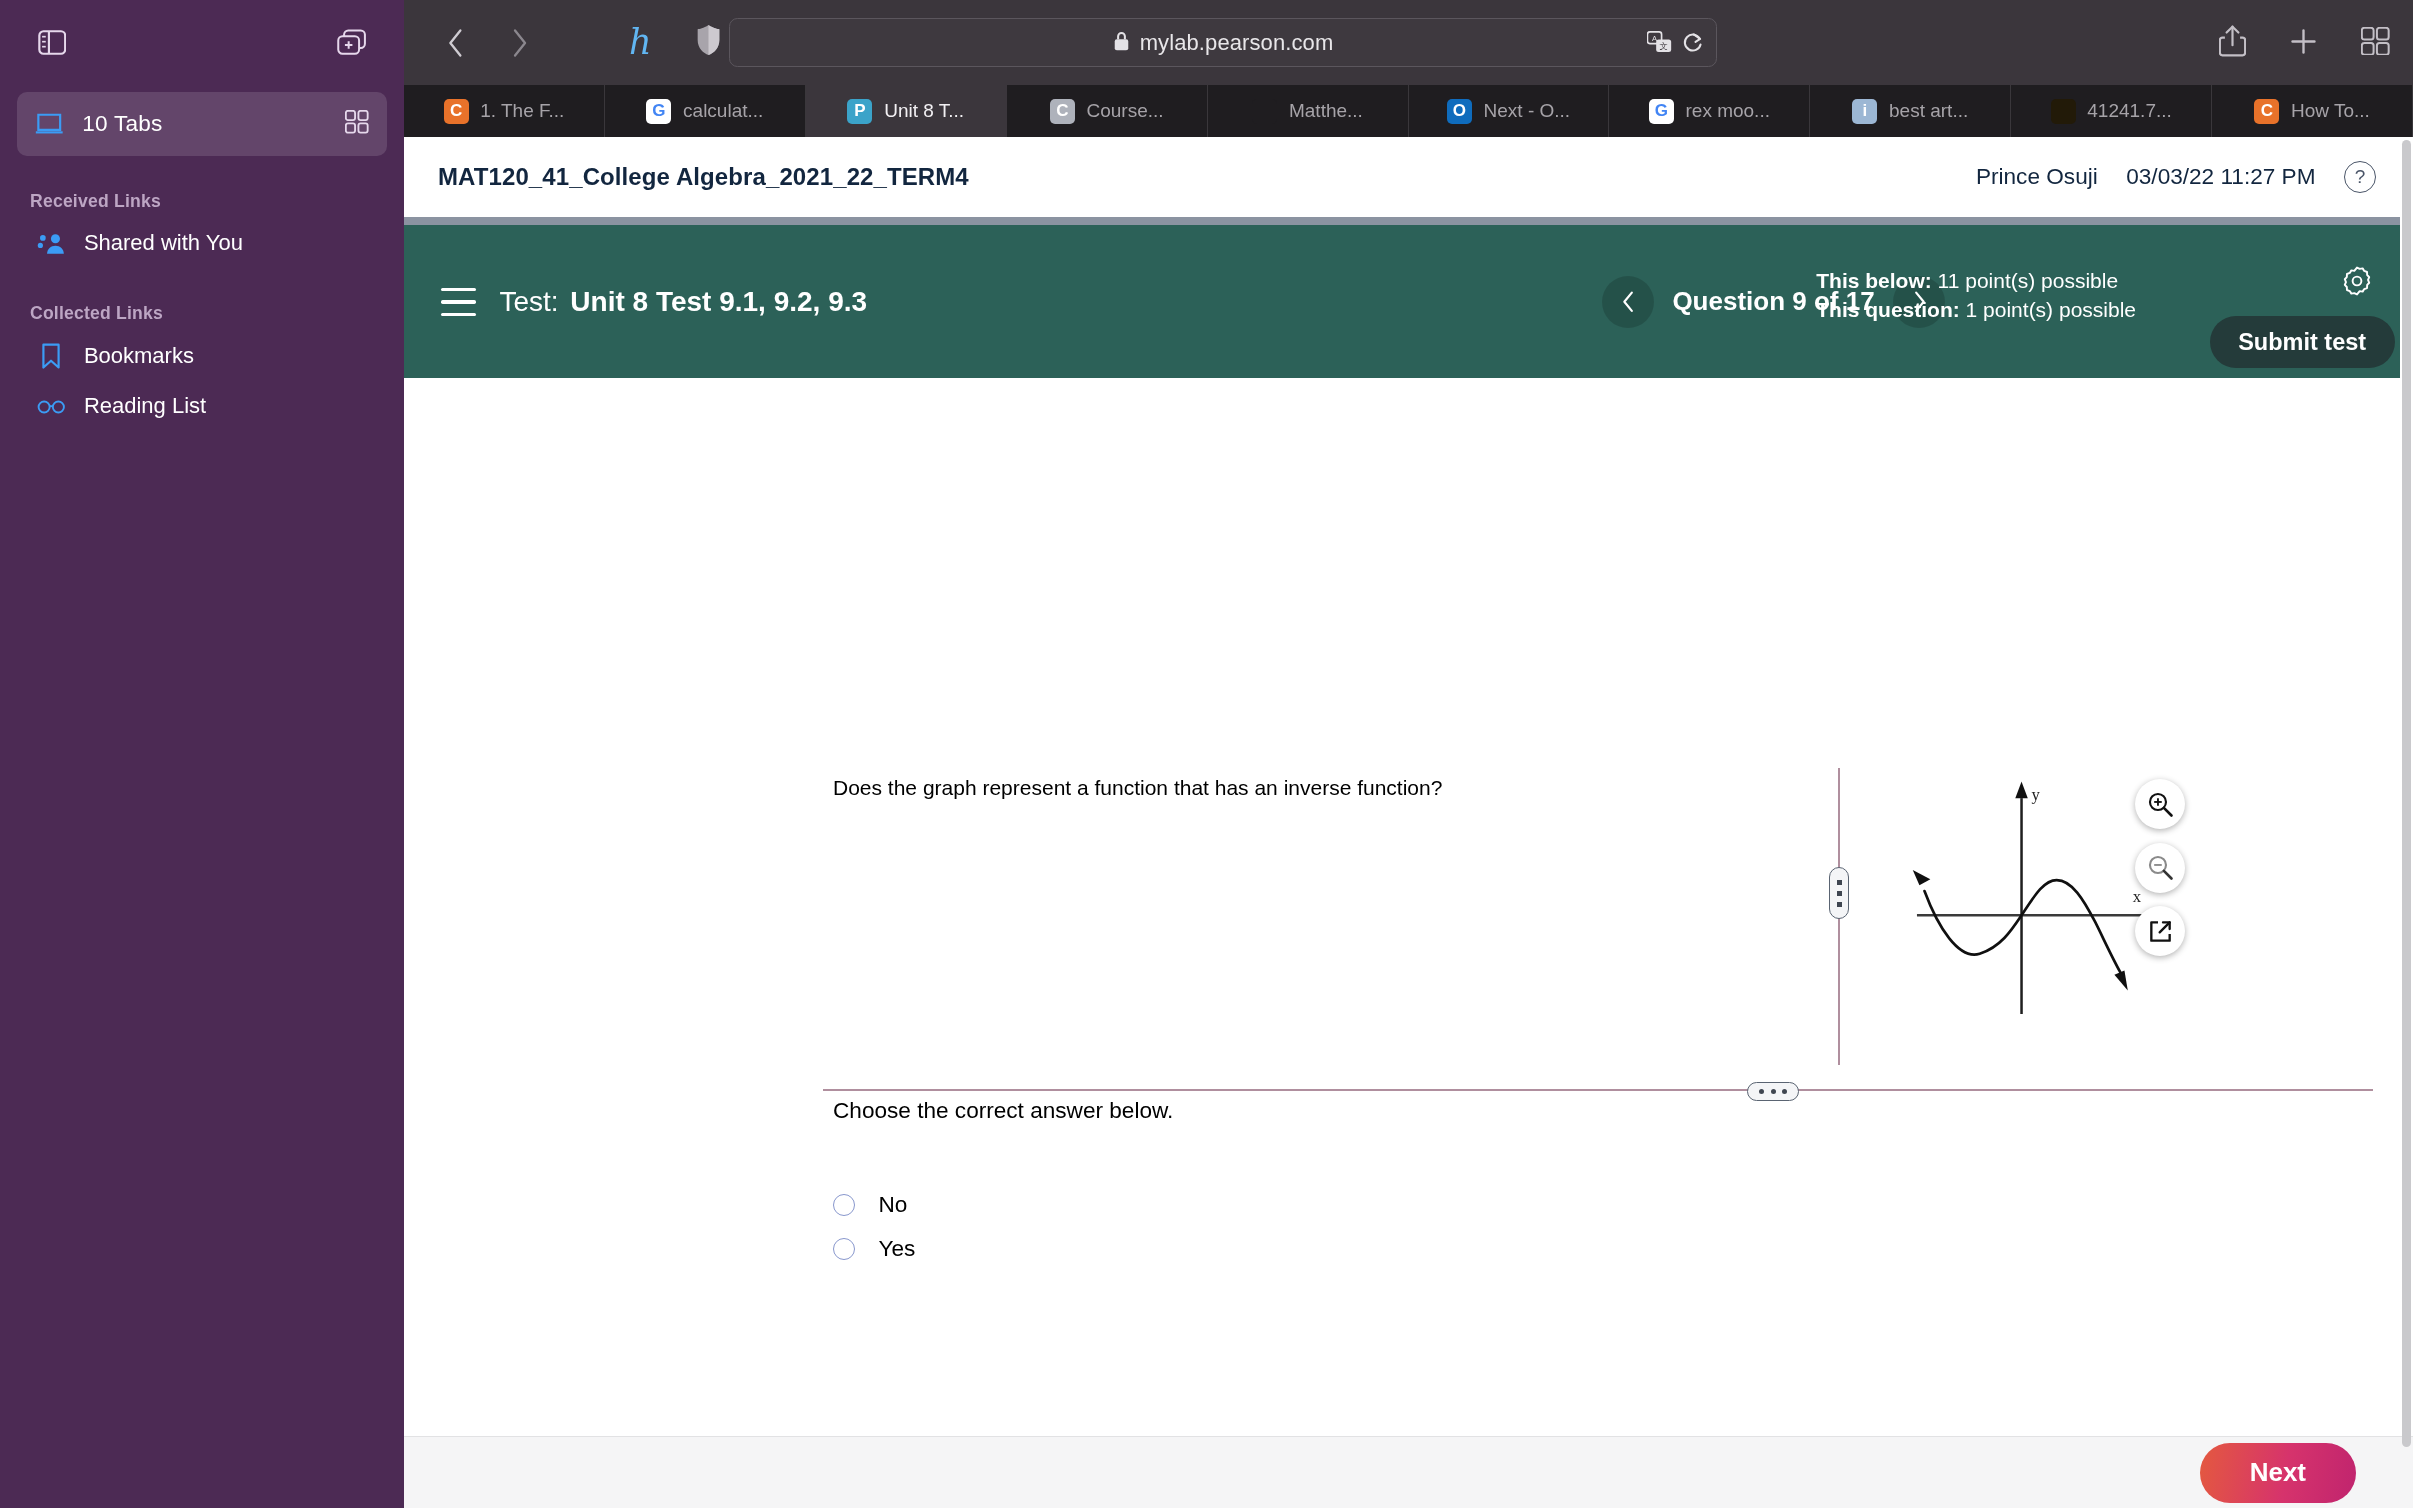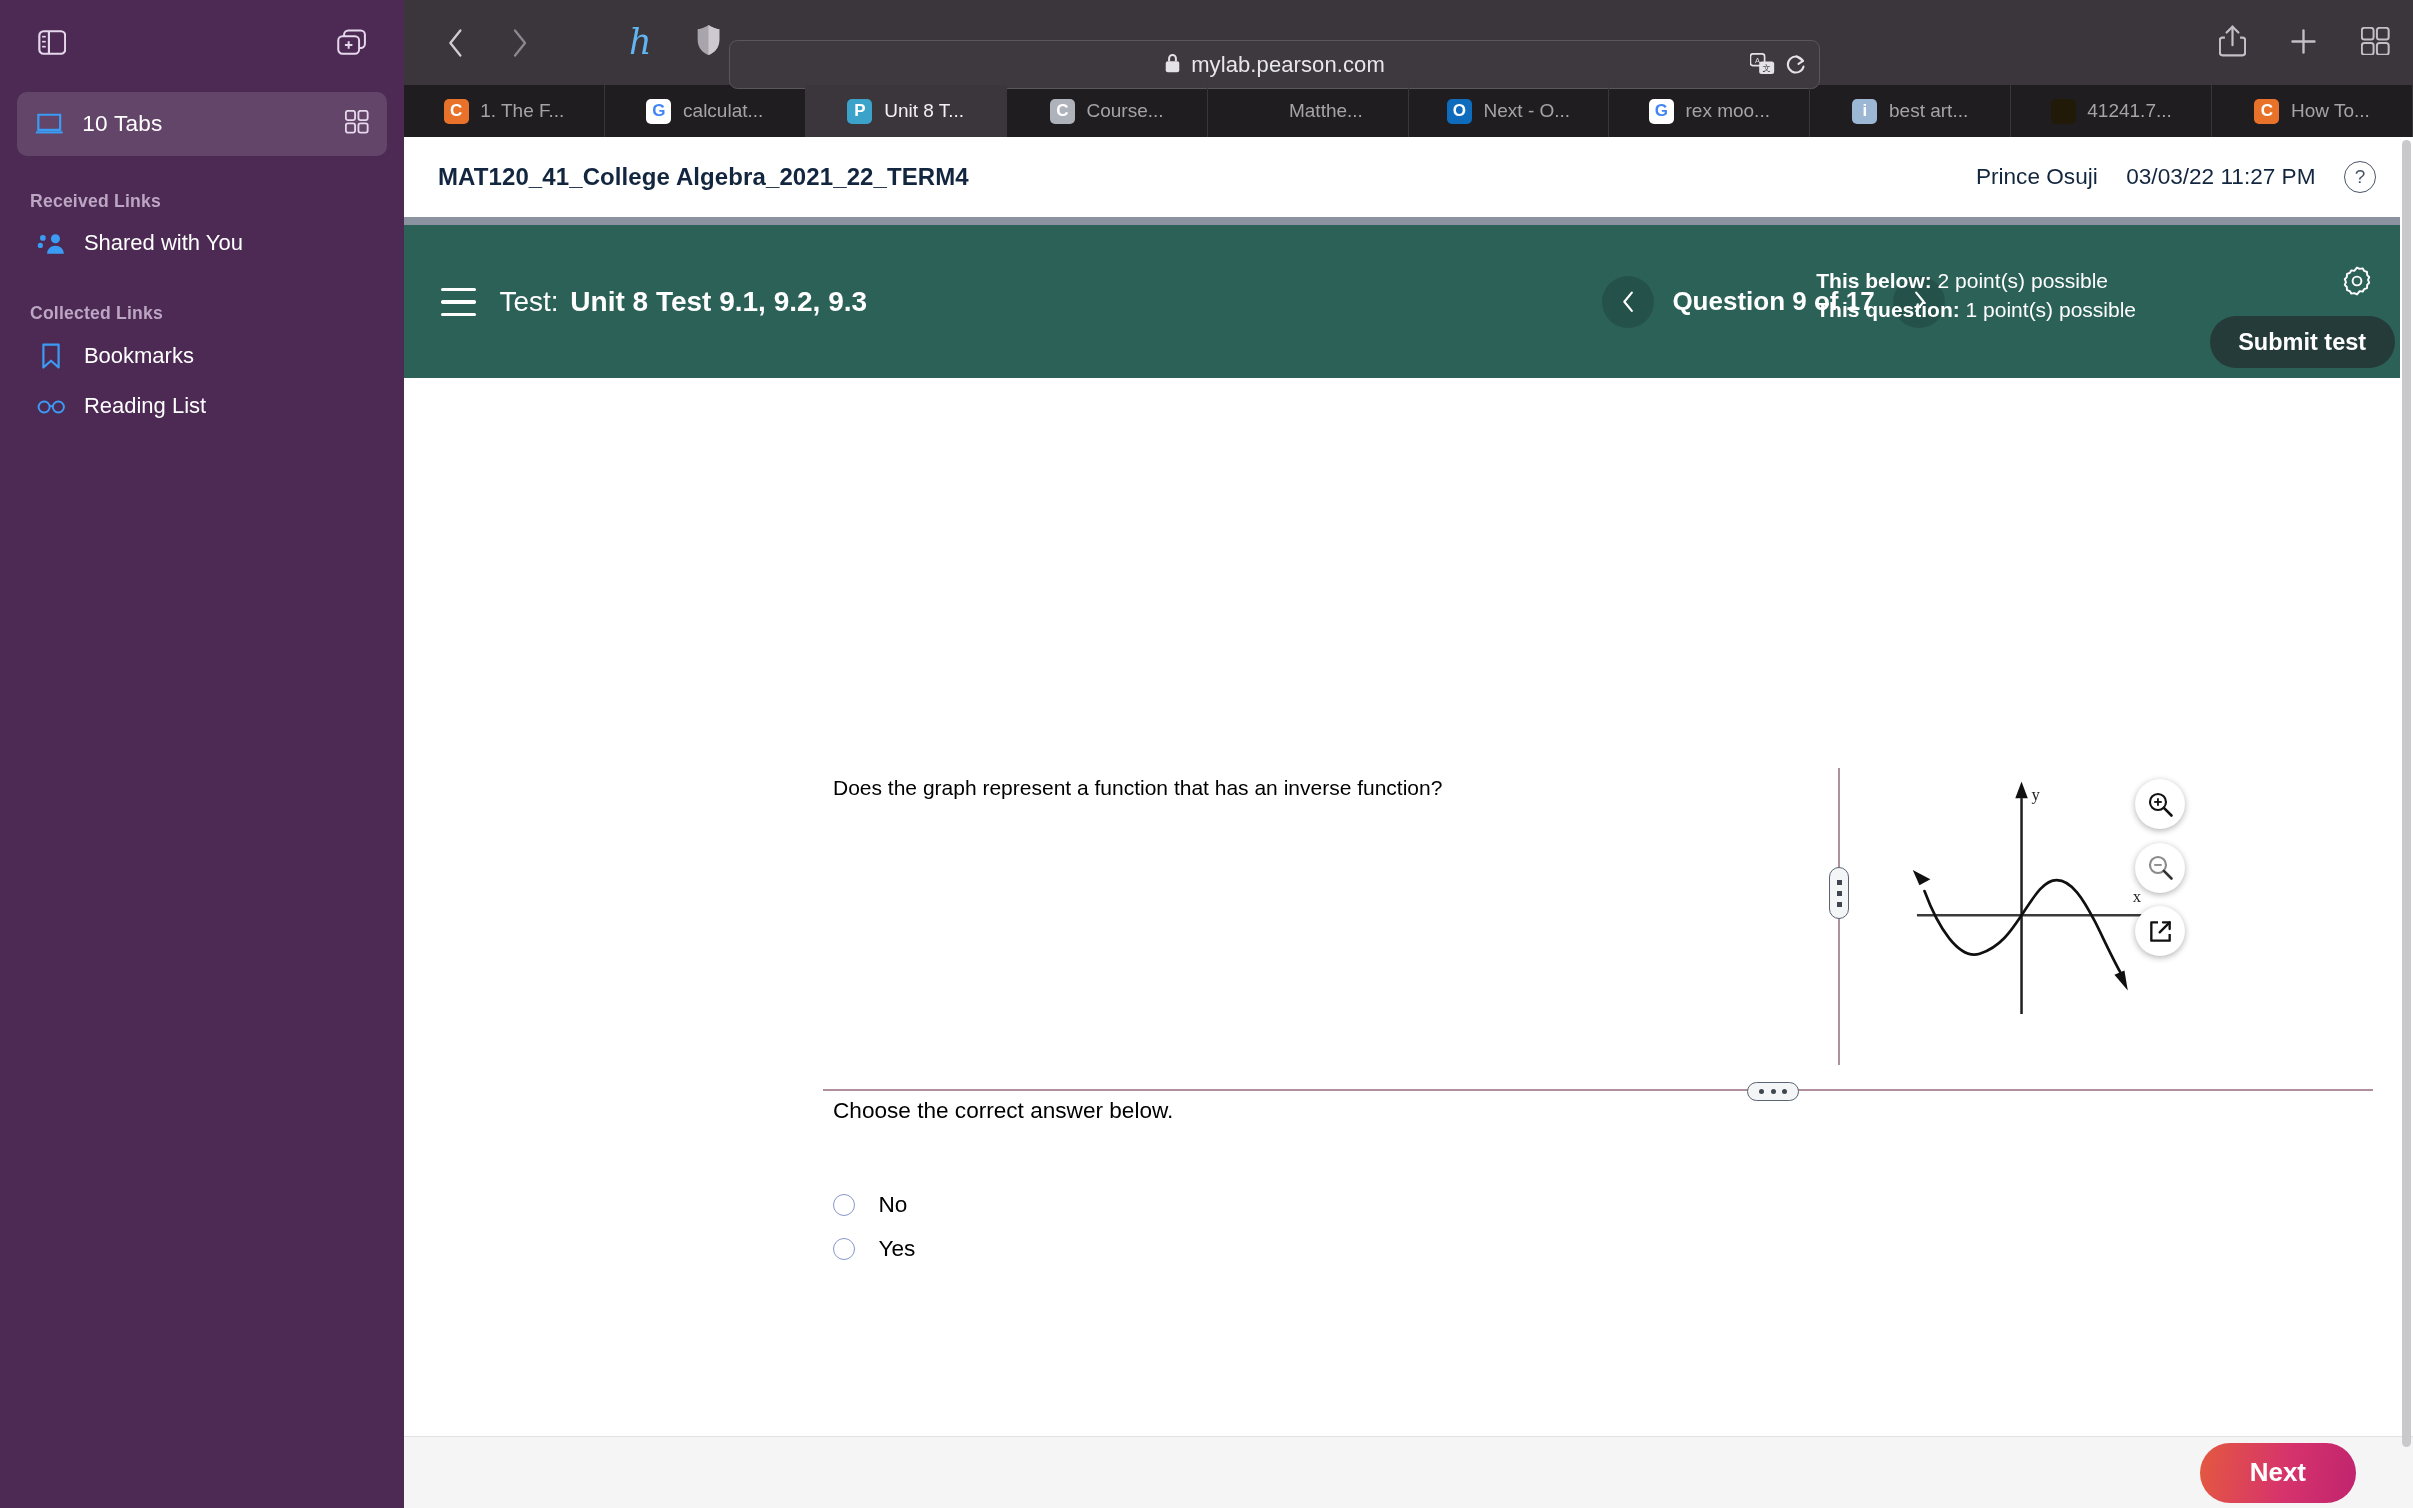--- a/index.html
+++ b/index.html
@@ -53,25 +53,24 @@
     display: flex; align-items: center; position: relative;
     padding: 0 18.4px 0 18.4px; flex: 0 0 85px;
   }
   .nav-arrows { display:flex; align-items:center; gap: 28.5px; margin-left: 17px; }
   .nav-arrow { width: 34px; height: 34px; display:flex;align-items:center;justify-content:center; }
   .honey-logo { position:absolute; left: 225px; top: 18.4px; font-size: 35px; color:#61b6f2;
                 font-family:"DejaVu Serif", serif; font-style: italic; line-height: 49px;}
   .shield-ico { position:absolute; left: 292px; top: 22.6px; }
   .urlbar {
     position:absolute; left: 325px; top: 18.4px;
-    width: 1091px; height: 49px;
+    width: 988px; height: 49px;
     border: 0.8px solid #5b565d; border-radius: 8.4px;
     display:flex; align-items:center; justify-content:center;
     background: #3e393f;
-    margin-top: 22px;
   }
   .url-lock { margin-right: 10px; }
   .url-text { color: #e8e6e9; font-size: 22px; letter-spacing:0.1px; }
   .url-right { position:absolute; right: 11.7px; top:0; height:49px; display:flex; align-items:center; gap:10px;}
   .chrome-right { position: absolute; right: 23.5px; top: 0; height: 85px; display: flex; align-items: center; gap: 44px; }
 
   
   .tabstrip { height: 52px; background: #1f1d20; display:flex; align-items: stretch; flex: 0 0 52px; }
   .tab {
     flex: 1 1 0; min-width: 0; display:flex; align-items:center; justify-content:center; gap: 11.7px;
@@ -396,21 +395,21 @@
             <span class="qnav-label">Question 9 of 17</span>
             <span class="round-btn">
               <svg width="15" height="23.5" viewBox="0 0 18 28">
                   <polyline points="5,3 14,14 5,25" fill="none" stroke="#fff" stroke-width="2.6" stroke-linecap="round" stroke-linejoin="round"></polyline>
                 </svg>
             </span>
           </div>
 
           <div class="points">
             <div><b>This below:</b>
-                 <span>2 point(s) possible</span></div>
+                 <span>11 point(s) possible</span></div>
             <div><b>This question:</b>
                  <span>1 point(s) possible</span></div>
           </div>
 
           <span class="gear-btn">
             <svg width="32" height="32" viewBox="0 0 38 38">
                 <path d="M19 3 l3.2 1.6 3.5-.6 1.9 3 3.3 1.3 .2 3.6 2.4 2.6-1.4 3.3 1.4 3.3-2.4 2.6-.2 3.6-3.3 1.3-1.9 3-3.5-.6L19 35l-3.2-1.6-3.5.6-1.9-3-3.3-1.3-.2-3.6L4.5 23.5 5.9 20.2 4.5 16.9l2.4-2.6.2-3.6 3.3-1.3 1.9-3 3.5.6Z" fill="none" stroke="#fff" stroke-width="2.3" stroke-linejoin="round"></path>
                 <circle cx="19" cy="19" r="5.2" fill="none" stroke="#fff" stroke-width="2.3"></circle>
               </svg>
           </span>

